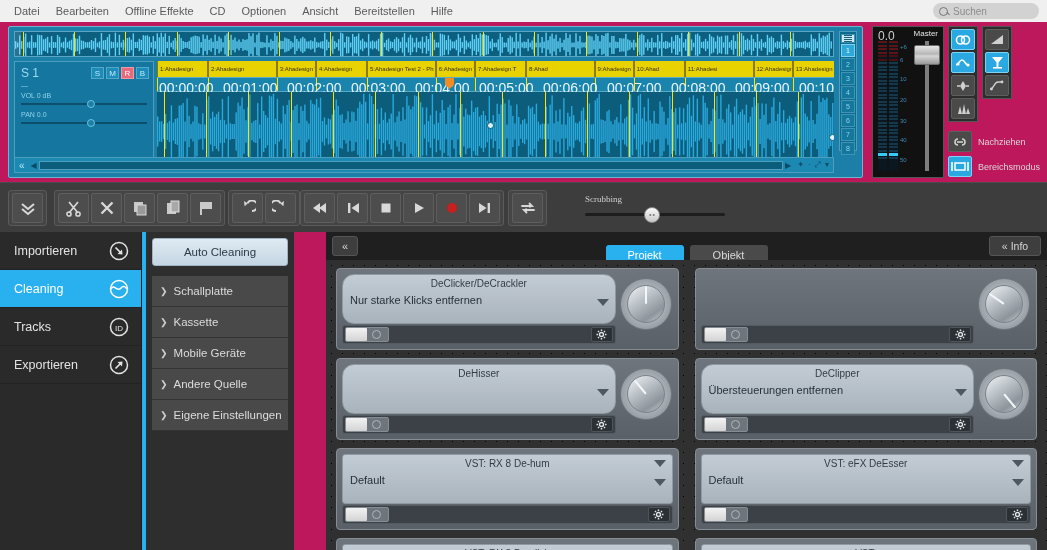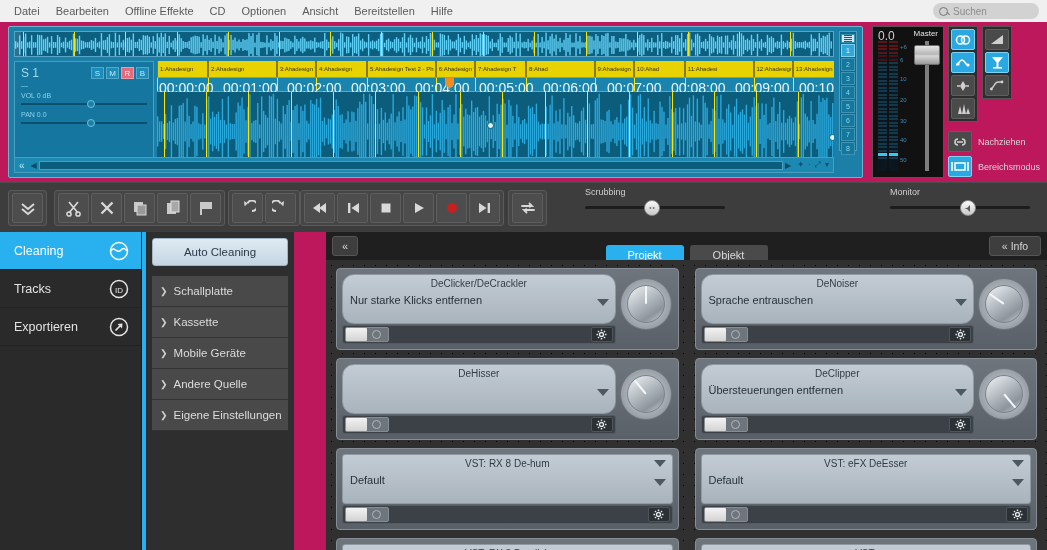--- a/index.html
+++ b/index.html
@@ -161,21 +161,21 @@
   .tgroup {
     position: absolute; top: 7px; height: 36px; background: #454545;
     border: 1px solid #5a5a5a; border-radius: 3px; display: flex; align-items: center; padding: 2px;
   }
   .tbtn {
     width: 31px; height: 30px; background: #4d4d4d; border: 1px solid #5e5e5e;
     margin: 0 1px; border-radius: 2px; display: flex; align-items: center; justify-content: center;
   }
   .tbtn svg { display: block; }
 
-  .slider-unit { position: absolute; top: 4px; }
+  .slider-unit { position: absolute; top: 11px; font-family: Liberation Serif, serif; }
   .slider-unit .sl-label { font-size: 9px; color: #cfcfcf; margin-bottom: 3px; }
   .sl-track { position: relative; height: 14px; }
   .sl-track .sl-bar { position: absolute; top: 6px; left: 0; right: 0; height: 3px; background: #1d1d1d; border-radius: 2px; }
   .sl-track .sl-knob {
     position: absolute; top: 0; width: 16px; height: 16px; border-radius: 50%;
     background: linear-gradient(180deg,#fafafa,#c8c8c8); border: 1px solid #8d8d8d;
     display: flex; align-items: center; justify-content: center;
   }
   .timecode {
     position: absolute; left: 740px; top: 192px; width: 130px; height: 30px;
@@ -1511,34 +1511,33 @@
               <circle cx="5.7" cy="4" r="1" fill="#777"></circle>
             </svg>
         </div>
       </div>
     </div>
 
     <div class="timecode">
       <span>00:04:42:16</span>
     </div>
 
-    <div class="slider-unit" style="left:890px; width:140px;">
-      <div class="sl-label">Monitor</div>
-      <div class="sl-track">
-        <div class="sl-bar"></div>
-        <div class="sl-knob" style="left:50%;">
-          <svg width="9" height="9" viewBox="0 0 9 9">
-              <path d="M6 1 L3 4 L1.5 4 L1.5 5 L3 5 L6 8 Z" fill="#5a5a5a"></path>
-            </svg>
-        </div>
-      </div>
-    </div>
   </div>
 
   <div class="leftnav">
+    <div class="nav-item">
+      <span>Importieren</span>
+      <span class="nicon">
+        <svg width="20" height="20" viewBox="0 0 20 20">
+            <circle cx="10" cy="10" r="8.5" fill="none" stroke="#e3e3e3" stroke-width="1.5"></circle>
+            <path d="M6.5 6.5 L12.5 12.5" stroke="#e3e3e3" stroke-width="1.7"></path>
+            <path d="M13.5 13.5 L8.5 13 L13 8.5 Z" fill="#e3e3e3"></path>
+          </svg>
+      </span>
+    </div>
     <div class="nav-item active">
       <span>Cleaning</span>
       <span class="nicon">
         <svg width="20" height="20" viewBox="0 0 20 20">
             <circle cx="10" cy="10" r="8.5" fill="none" stroke="#fff" stroke-width="1.5"></circle>
             <path d="M2 10 C5 4 8 14 12 9 C14.5 6 16.5 8 18 10" fill="none" stroke="#fff" stroke-width="1.5"></path>
           </svg>
       </span>
     </div>
     <div class="nav-item">
@@ -1630,25 +1629,20 @@
             </div>
           </div>
           <div class="knob-wrap">
             <div class="knob-ring"></div>
             <div class="knob-body">
               <div class="knob-ind" style="transform: rotate(180deg);"></div>
             </div>
           </div>
         </div>
         <div class="module has-knob">
-          <div class="mod-face">
-            <div class="mod-title">DeNoiser</div>
-            <div class="mod-value">Sprache entrauschen</div>
-            <div class="mod-arrow mid"></div>
-          </div>
           <div class="mod-bottom">
             <div class="toggle">
               <div class="tknob"></div>
               <div class="tled"></div>
             </div>
             <div class="gear-btn">
               <svg width="11" height="11" viewBox="0 0 11 11">
                 <circle cx="5.5" cy="5.5" r="2" fill="none" stroke="#dfe4e8" stroke-width="1.4"></circle>
                 <g stroke="#dfe4e8" stroke-width="1.5">
                   <path d="M5.5 0.5 V2"></path>

